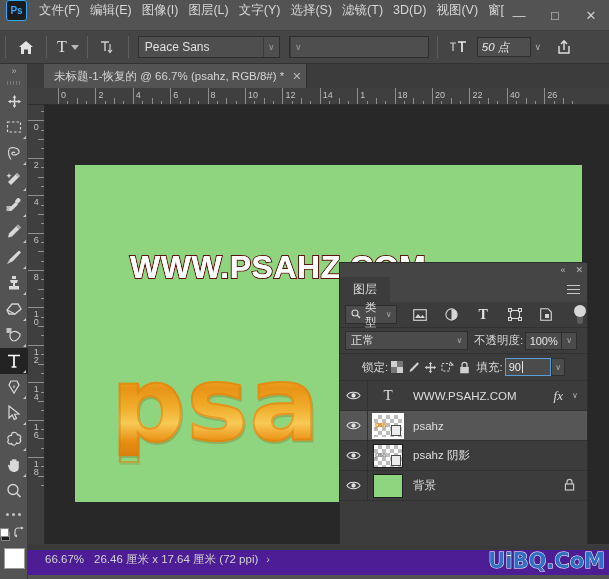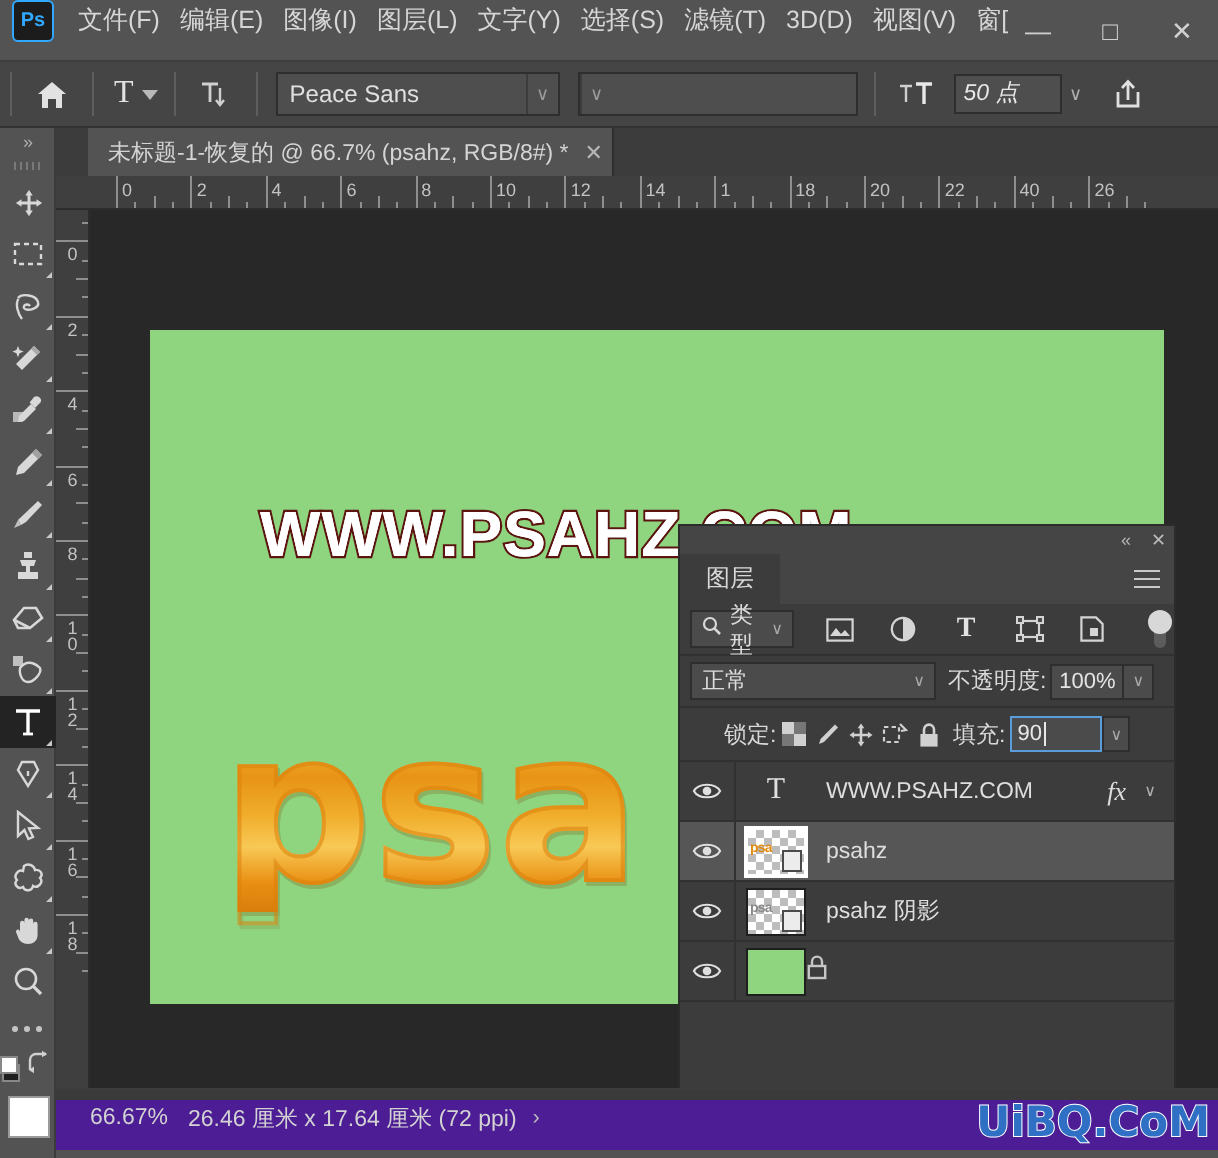--- a/index.html
+++ b/index.html
@@ -1022,20 +1022,21 @@
       </div>
 
       <div class="layer-row">
         <div class="eye">
           <svg width="15" height="11" viewBox="0 0 16 11">
             <path d="M1 5.5 C3.5 1, 12.5 1, 15 5.5 C12.5 10, 3.5 10, 1 5.5 Z" fill="none" stroke="#e0e0e0" stroke-width="1.1"></path>
             <circle cx="8" cy="5.5" r="2.3" fill="#e0e0e0"></circle>
           </svg>
         </div>
         <div class="thumb green"></div>
+        <div class="layer-name">背景</div>
         <div class="lock-badge">
           <svg width="11" height="13" viewBox="0 0 11 13">
             <path d="M3 6 L3 3.8 a2.5 2.5 0 0 1 5 0 L8 6" fill="none" stroke="#c6c6c6" stroke-width="1.2"></path>
             <rect x="1.4" y="6" width="8.2" height="6" fill="none" stroke="#c6c6c6" stroke-width="1.2"></rect>
           </svg>
         </div>
       </div>
     </div>
 
     <div class="lp-footer"></div>

